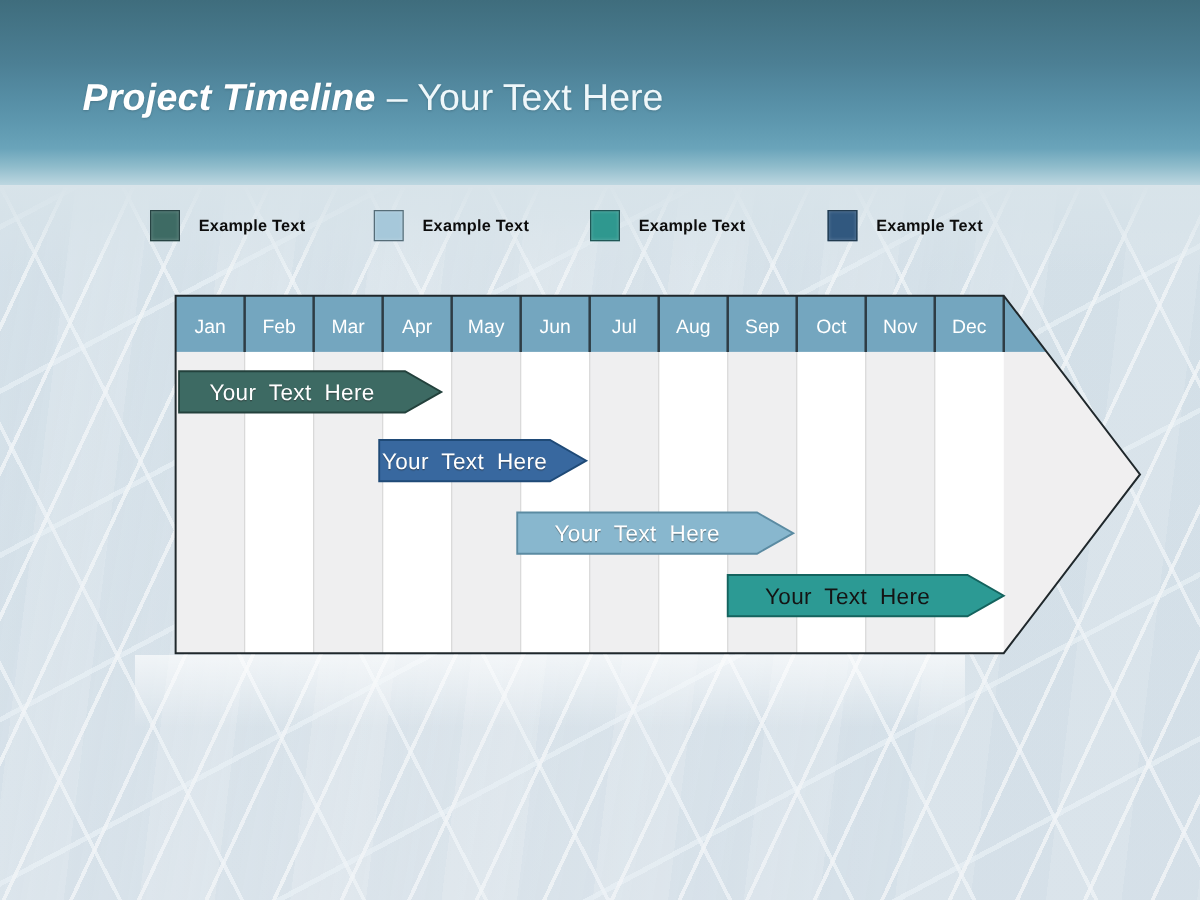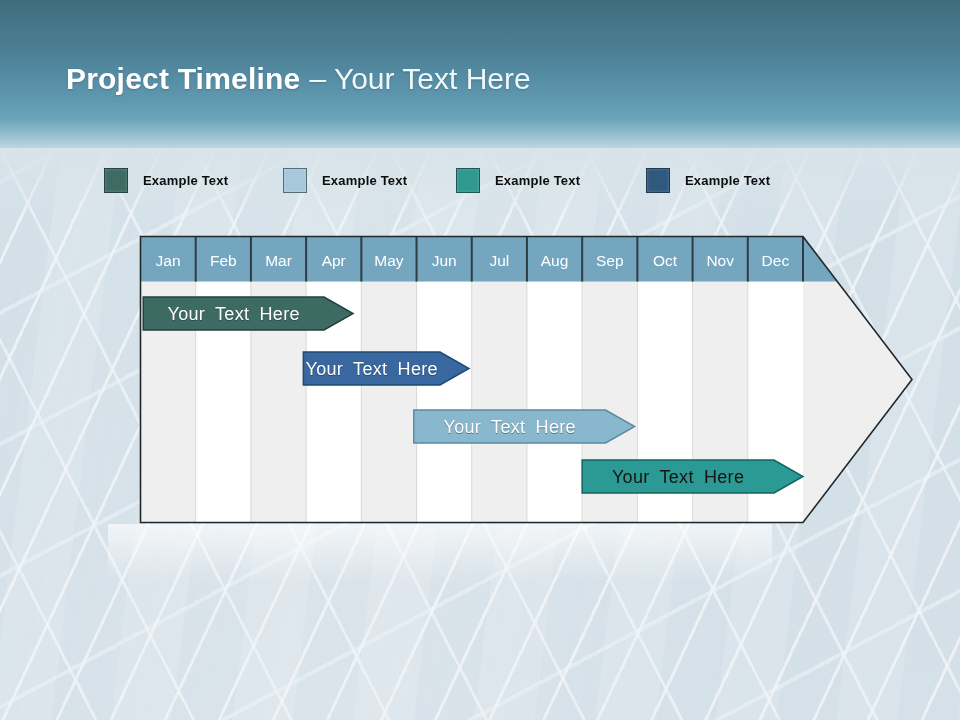--- a/index.html
+++ b/index.html
@@ -22,23 +22,23 @@
   }
   .building-fade{
     position:absolute;left:0;top:148px;right:0;height:70px;
     background:linear-gradient(180deg,#d9e4ea 0%, rgba(217,228,234,0) 100%);
   }
   .title{
     position:absolute;left:66px;top:60px;margin:0;
     font-size:30px;line-height:1.25;color:#ffffff;white-space:nowrap;
     text-shadow:0 1px 2px rgba(0,0,0,0.18);
   }
-  .title .t-bold{font-weight:700;letter-spacing:0.2px;}
+  .title .t-bold{font-weight:700;letter-spacing:0.2px;font-style:italic;}
   .title .t-reg{font-weight:400;color:#eef7fa;margin-left:9px;text-align:center;}
-  .legend{position:absolute;left:104px;top:168px;width:760px;height:28px;}
+  .legend{position:absolute;left:120px;top:168px;width:760px;height:28px;}
   .legend-item{position:absolute;top:0;display:flex;align-items:center;}
   .legend-item:nth-child(1){left:0;}
   .legend-item:nth-child(2){left:179px;}
   .legend-item:nth-child(3){left:352px;}
   .legend-item:nth-child(4){left:542px;}
   .legend-swatch{
     width:22px;height:23px;border:1px solid rgba(20,35,40,0.55);
     box-shadow:inset 0 0 3px rgba(255,255,255,0.25);margin-right:15px;flex:none;
   }
   .legend-label{font-size:13px;font-weight:700;color:#0d0d0d;letter-spacing:0.2px;white-space:nowrap;}

